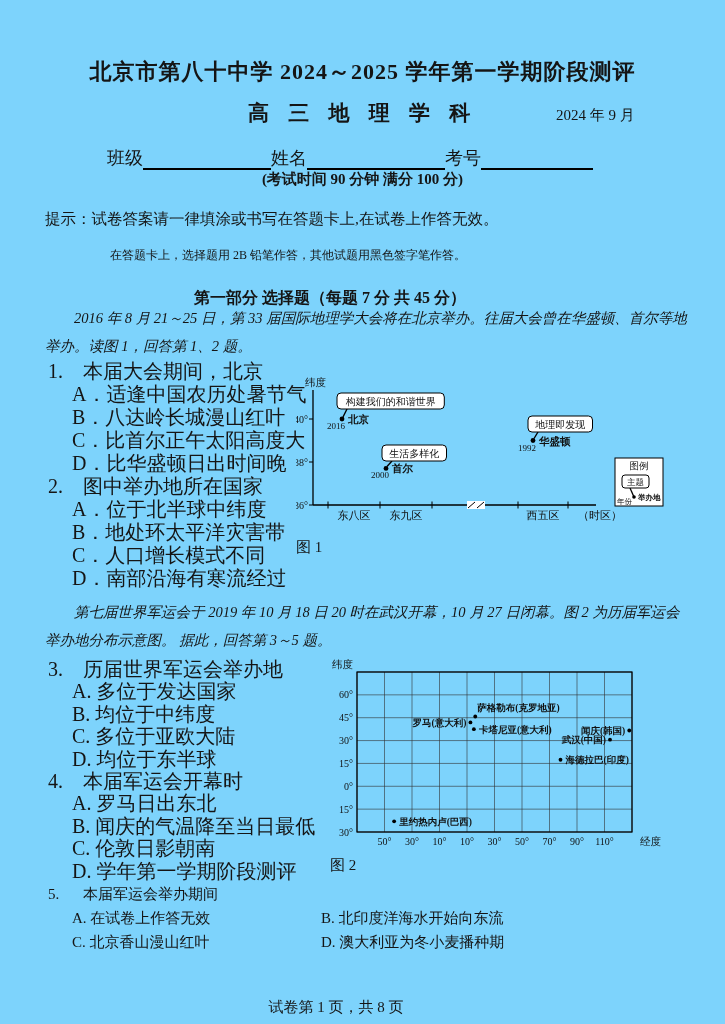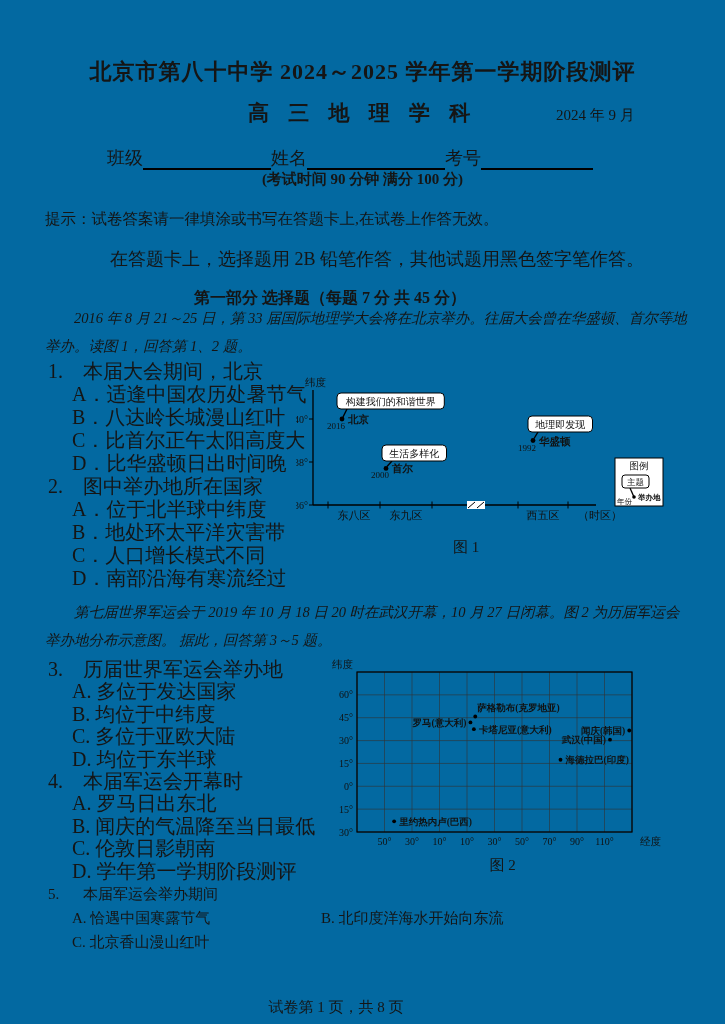--- a/index.html
+++ b/index.html
@@ -1,44 +1,44 @@
 <!DOCTYPE html>
 <html><head>
 <meta charset="utf-8">
 <style>
   html,body{margin:0;padding:0;background:#9a9a9a;}
-  .sheet{position:relative;width:725px;height:1024px;margin:0 auto;background:#0369a1;
+  .sheet{position:relative;width:725px;height:1024px;margin:0 auto;background:#7dd3fc;
          font-family:"Liberation Serif","DejaVu Serif",serif;color:#151515;overflow:hidden;}
   .title{position:absolute;top:57px;left:0;width:725px;text-align:center;
          font-size:22px;font-weight:bold;letter-spacing:1px;}
   .subject{position:absolute;top:99px;left:0;width:725px;text-align:center;
          font-size:21px;font-weight:bold;letter-spacing:7px;}
   .date{position:absolute;top:106px;left:556px;font-size:15px;}
   .fields{position:absolute;top:146px;left:107px;font-size:18px;white-space:nowrap;}
   .uline{display:inline-block;border-bottom:2px solid #000;height:15px;vertical-align:bottom;}
   .w1{width:128px}.w2{width:138px}.w3{width:112px}
   .examinfo{position:absolute;top:170px;left:0;width:725px;text-align:center;
          font-size:15px;font-weight:bold;}
   .notice1{position:absolute;top:209px;left:45px;font-size:15.5px;}
-  .notice2{position:absolute;top:247px;left:110px;font-size:18px;}
+  .notice2{position:absolute;top:247px;left:110px;font-size:12px;}
   .secttitle{position:absolute;top:288px;left:0;width:660px;text-align:center;
          font-size:16px;font-weight:600;}
   .passage{position:absolute;left:45px;width:648px;font-size:14.5px;font-style:italic;
          line-height:28px;text-indent:2em;}
   .p1{top:304px;}
   .p2{top:598px;font-style:italic;}
   .qcol{position:absolute;left:48px;font-size:20px;}
   .q12{top:360px;width:262px;line-height:23px;}
   .q34{top:658px;width:285px;line-height:22.4px;}
   .qnum{display:inline-block;width:35px;}
   .qopt{padding-left:24px;}
   .q5{position:absolute;top:882px;left:48px;width:632px;font-size:15px;line-height:24px;}
   .q5grid{display:grid;grid-template-columns:273px 1fr;}
   .q5grid .c2{padding-left:0;}
-  .figcap{position:absolute;font-size:15px;text-align:center;}
+  .figcap{position:absolute;font-size:15px;}
   .cap1{top:538px;left:296px;width:340px;}
   .cap2{top:856px;left:330px;width:345px;}
   .footer{position:absolute;top:998px;left:0;width:672px;text-align:center;font-size:15px;}
   #fig1{position:absolute;left:296px;top:374px;}
   #fig2{position:absolute;left:330px;top:655px;}
   svg text{font-family:"Liberation Serif","DejaVu Serif",serif;fill:#111;}
 </style>
 </head>
 <body>
 
@@ -197,20 +197,21 @@
       <circle cx="230.5" cy="104.77142857142857" r="1.9"></circle>
       <text x="235.5" y="108.27142857142857" font-size="9.5" font-weight="600" text-anchor="start">海德拉巴(印度)</text>
       <circle cx="64.125" cy="166.33333333333334" r="1.9"></circle>
       <text x="69.125" y="169.83333333333334" font-size="9.5" font-weight="600" text-anchor="start">里约热内卢(巴西)</text>
     </svg>
   <div class="figcap cap2">图 2</div>
 
   <div class="q5">
     <div><span class="qnum">5.</span><span>本届军运会举办期间</span></div>
     <div class="q5grid">
-      <div class="qopt">A. 恰遇中国寒露节气</div>
+      <div class="qopt">A. 在试卷上作答无效</div>
       <div class="qopt c2">B. 北印度洋海水开始向东流</div>
       <div class="qopt">C. 北京香山漫山红叶</div>
+      <div class="qopt c2">D. 澳大利亚为冬小麦播种期</div>
     </div>
   </div>
 
   <div class="footer">试卷第 1 页，共 8 页</div>
 </div>
 
 </body></html>

